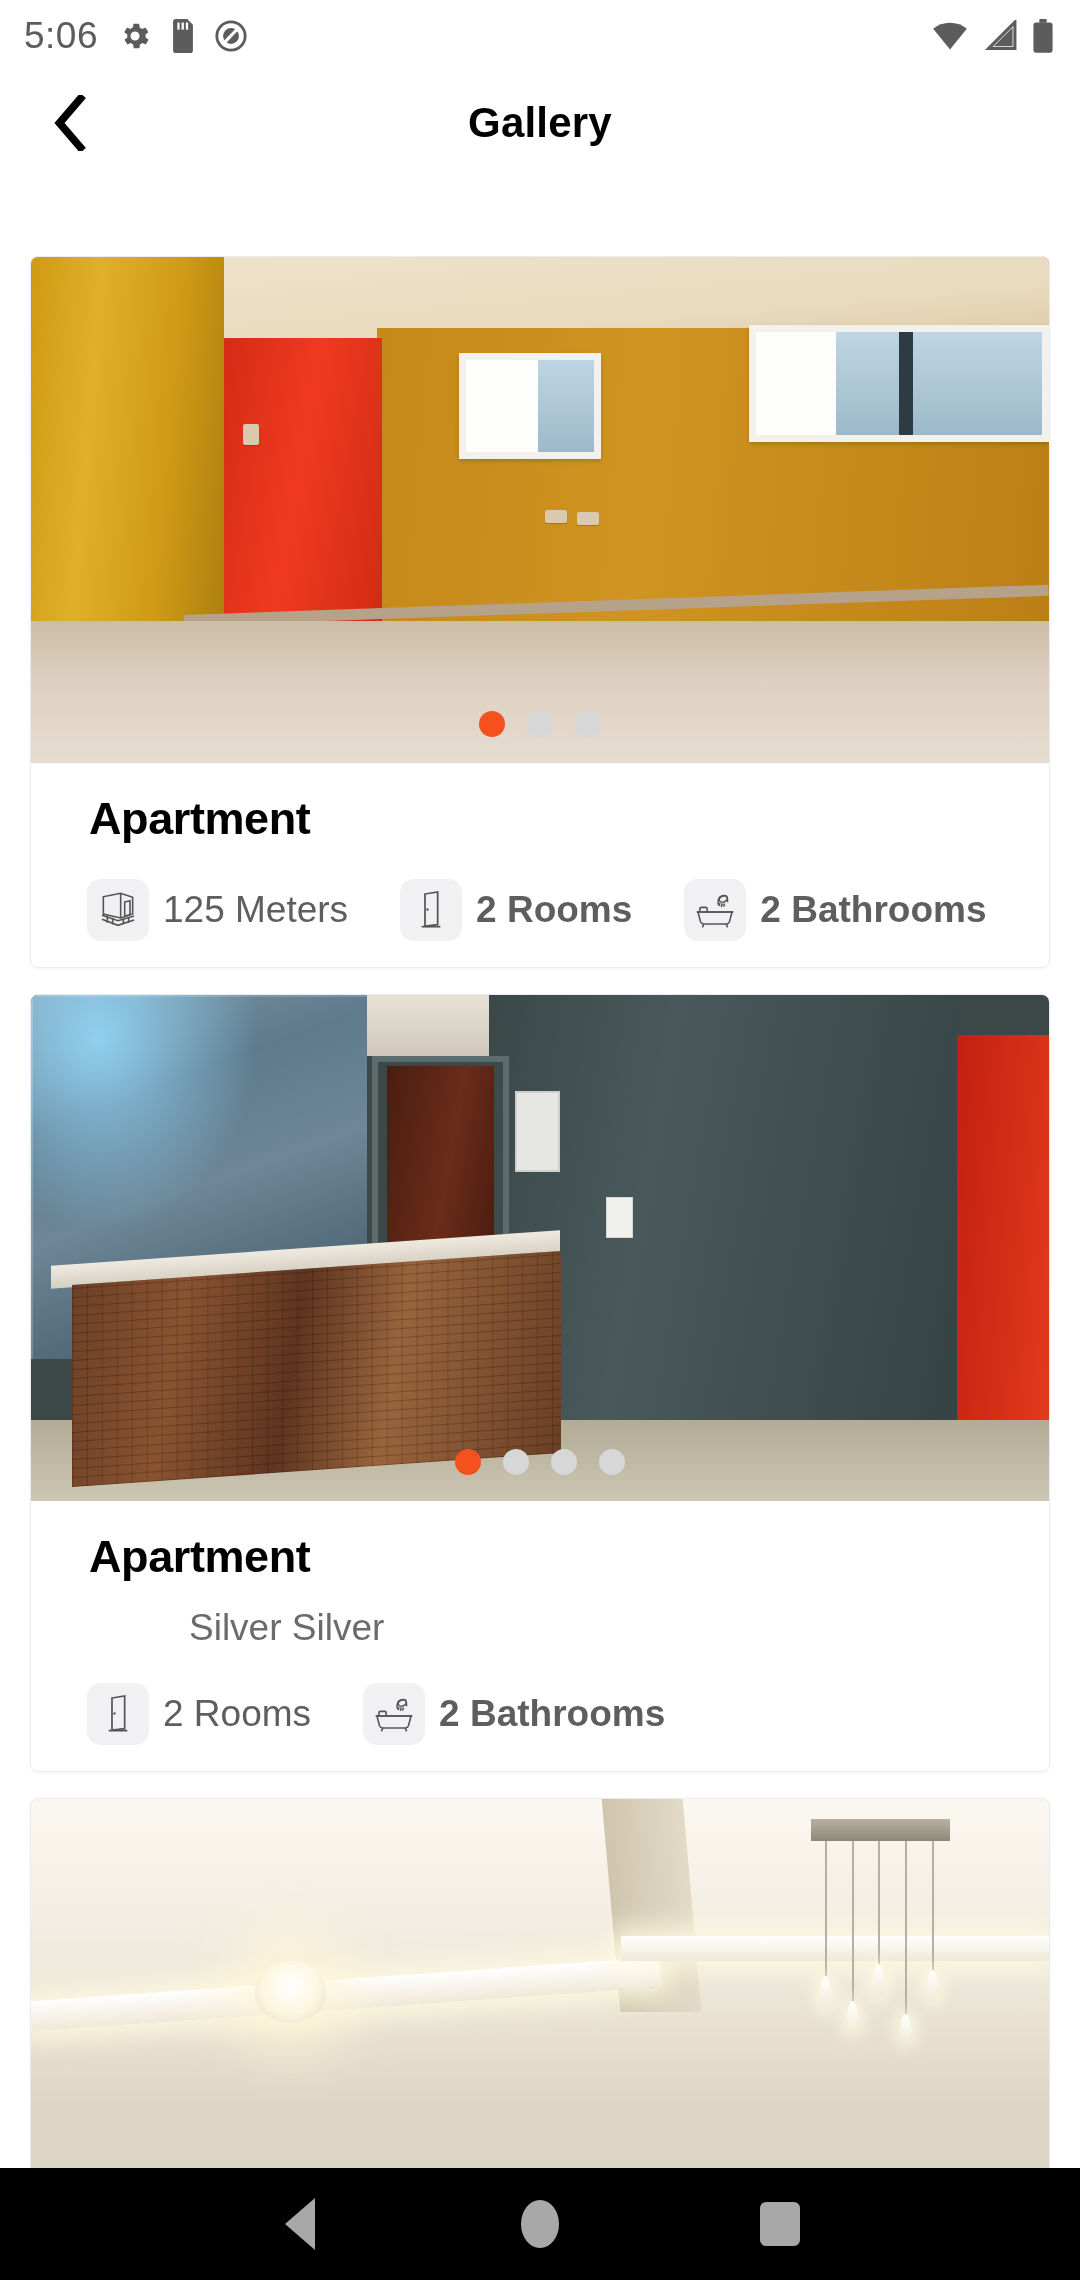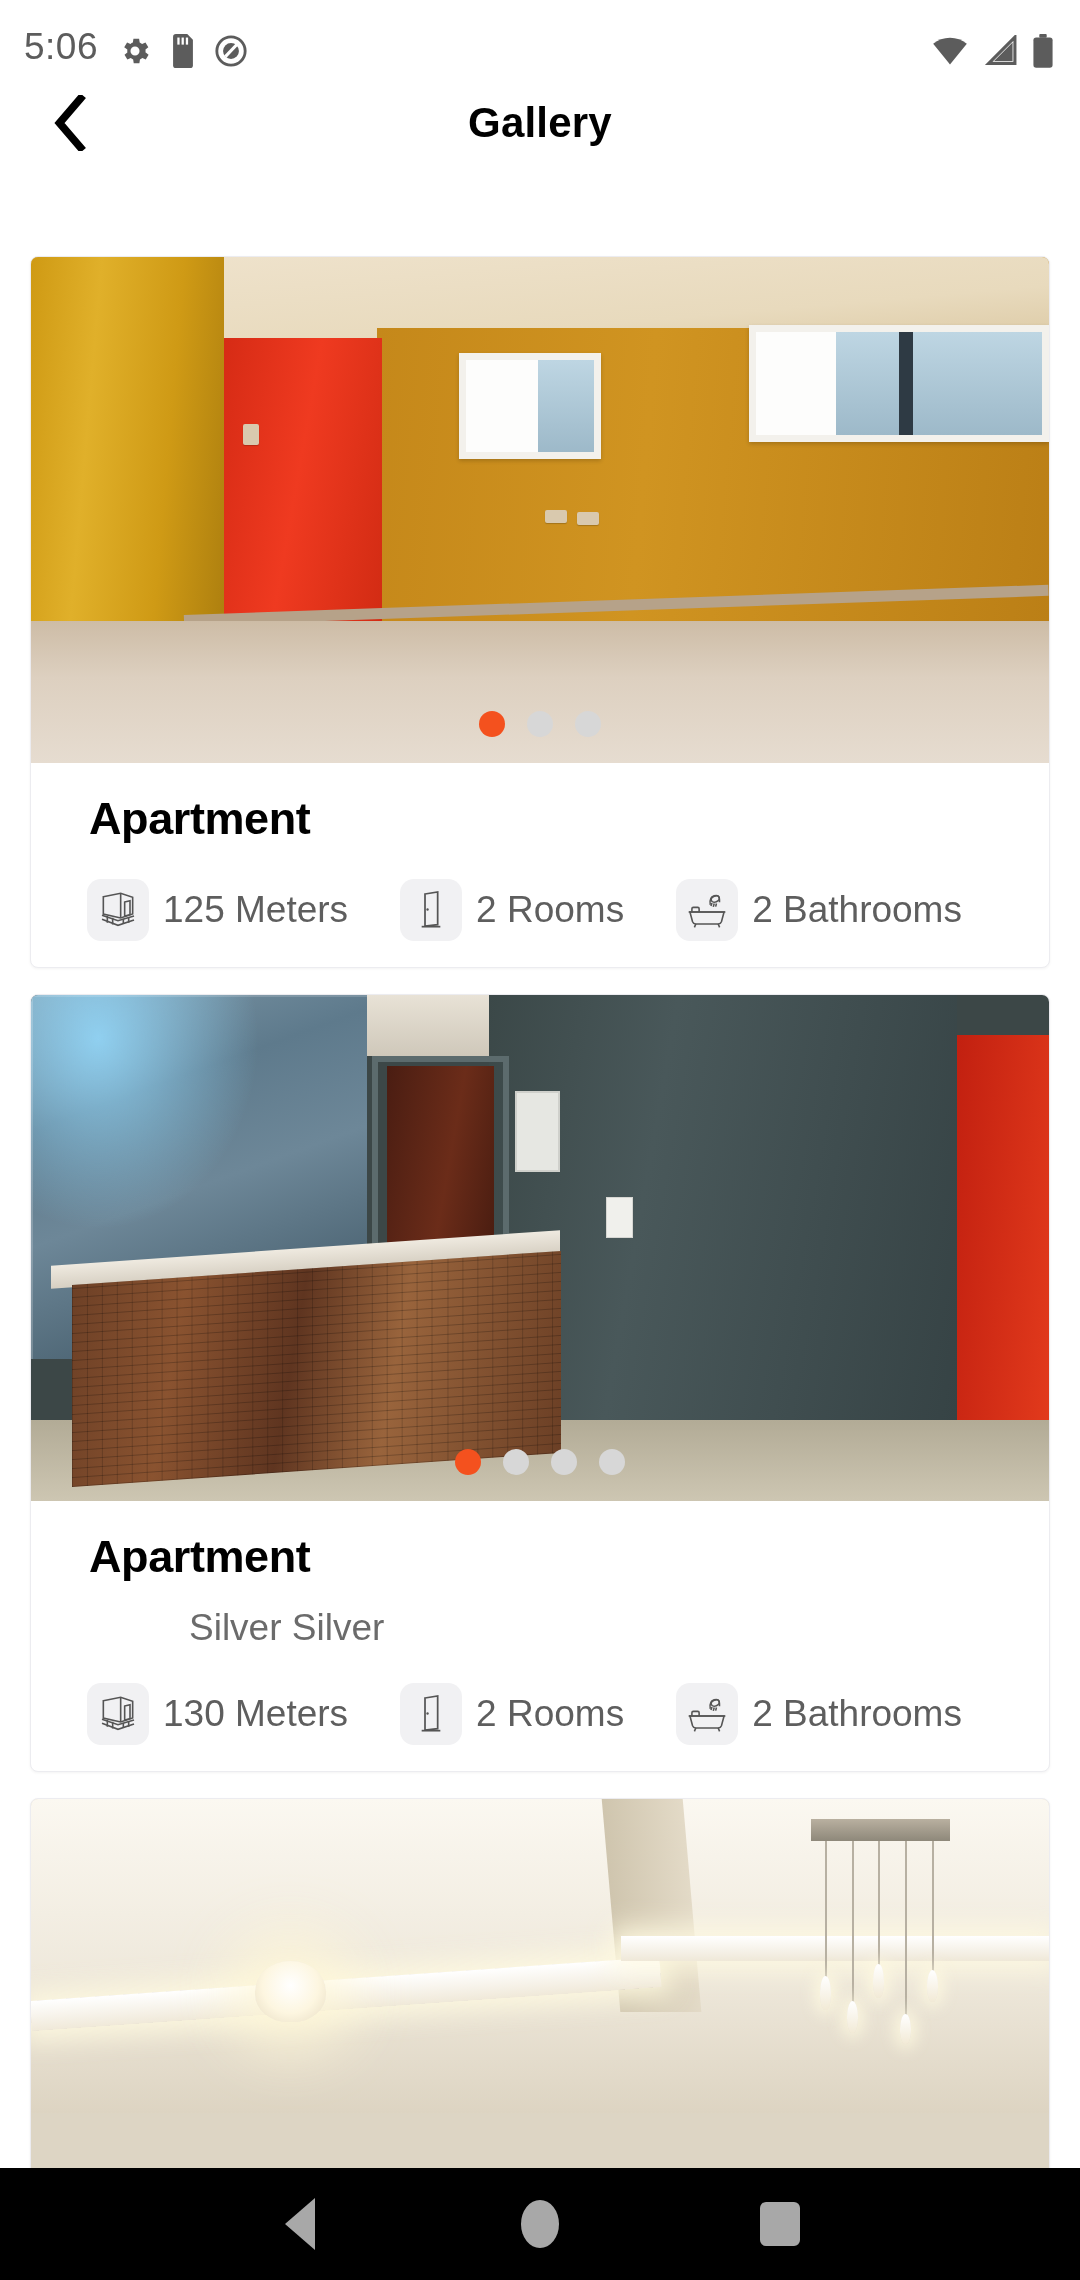--- a/index.html
+++ b/index.html
@@ -8,21 +8,21 @@
     background:#ffffff;
     font-family:"Liberation Sans", sans-serif;
     overflow:hidden;
     position:relative;
   }
 
   
   .statusbar {
     height:68px;
     display:flex;
-    align-items:flex-end;
+    align-items:center;
     padding:4px 26px 0 24px;
     background:#ffffff;
   }
   .sb-time {
     font-size:37px;
     color:#5c5c5c;
     letter-spacing:0.5px;
     font-family:"Liberation Sans", sans-serif;
   }
   .sb-left-icons { display:flex; align-items:center; gap:18px; margin-left:20px; }
@@ -271,21 +271,21 @@
     display:flex;
     align-items:center;
     margin-top:34px;
     padding:0 36px 0 56px;
   }
   .feature {
     display:flex;
     align-items:center;
     gap:14px;
   }
-  .feature + .feature { margin-left:52px; }
+  .feature + .feature { margin-left:52px;font-weight:bold; }
   .feat-icon {
     width:62px; height:62px;
     border-radius:14px;
     background:#f1f1f3;
     display:flex; align-items:center; justify-content:center;
     flex:none;
   }
   .feat-text {
     font-size:37px;
     color:#5e5e5e;
@@ -464,33 +464,20 @@
         <span class="dot"></span>
         <span class="dot"></span>
       </div>
     </div>
     <div class="card-body">
       <div class="card-title">Apartment</div>
       <div class="card-sub">Silver Silver</div>
       <div class="features">
         <div class="feature">
           <span class="feat-icon">
-            <svg width="40" height="40" viewBox="0 0 30 30" fill="none" stroke="#555" stroke-width="1.2">
-              <path d="M4 5 L17 2.5 L26 5.5 L26 18 L17 21 L4 18 Z"></path>
-              <path d="M17 2.5 L17 21"></path>
-              <path d="M20 9 L24 8 L24 18.5 L20 19.5 Z"></path>
-              <path d="M3 19 L15 23 L27 19.5"></path>
-              <path d="M3 22 L15 26.5 L27 22.5"></path>
-              <path d="M7 19.5 L7 24.5 M11 20.8 L11 25.8 M19 21.5 L19 25.5 M23 20.5 L23 24.5"></path>
-            </svg>
-          </span>
-          <span class="feat-text">130 Meters</span>
-        </div>
-        <div class="feature">
-          <span class="feat-icon">
             <svg width="36" height="40" viewBox="0 0 24 30" fill="none" stroke="#555" stroke-width="1.3">
               <path d="M5 27.5 L19 27.5"></path>
               <path d="M7.5 3 L17 1.5 L17 26 L7.5 27 Z"></path>
               <circle cx="9.4" cy="14.6" r="0.9" fill="#555" stroke="none"></circle>
             </svg>
           </span>
           <span class="feat-text">2 Rooms</span>
         </div>
         <div class="feature">
           <span class="feat-icon">

